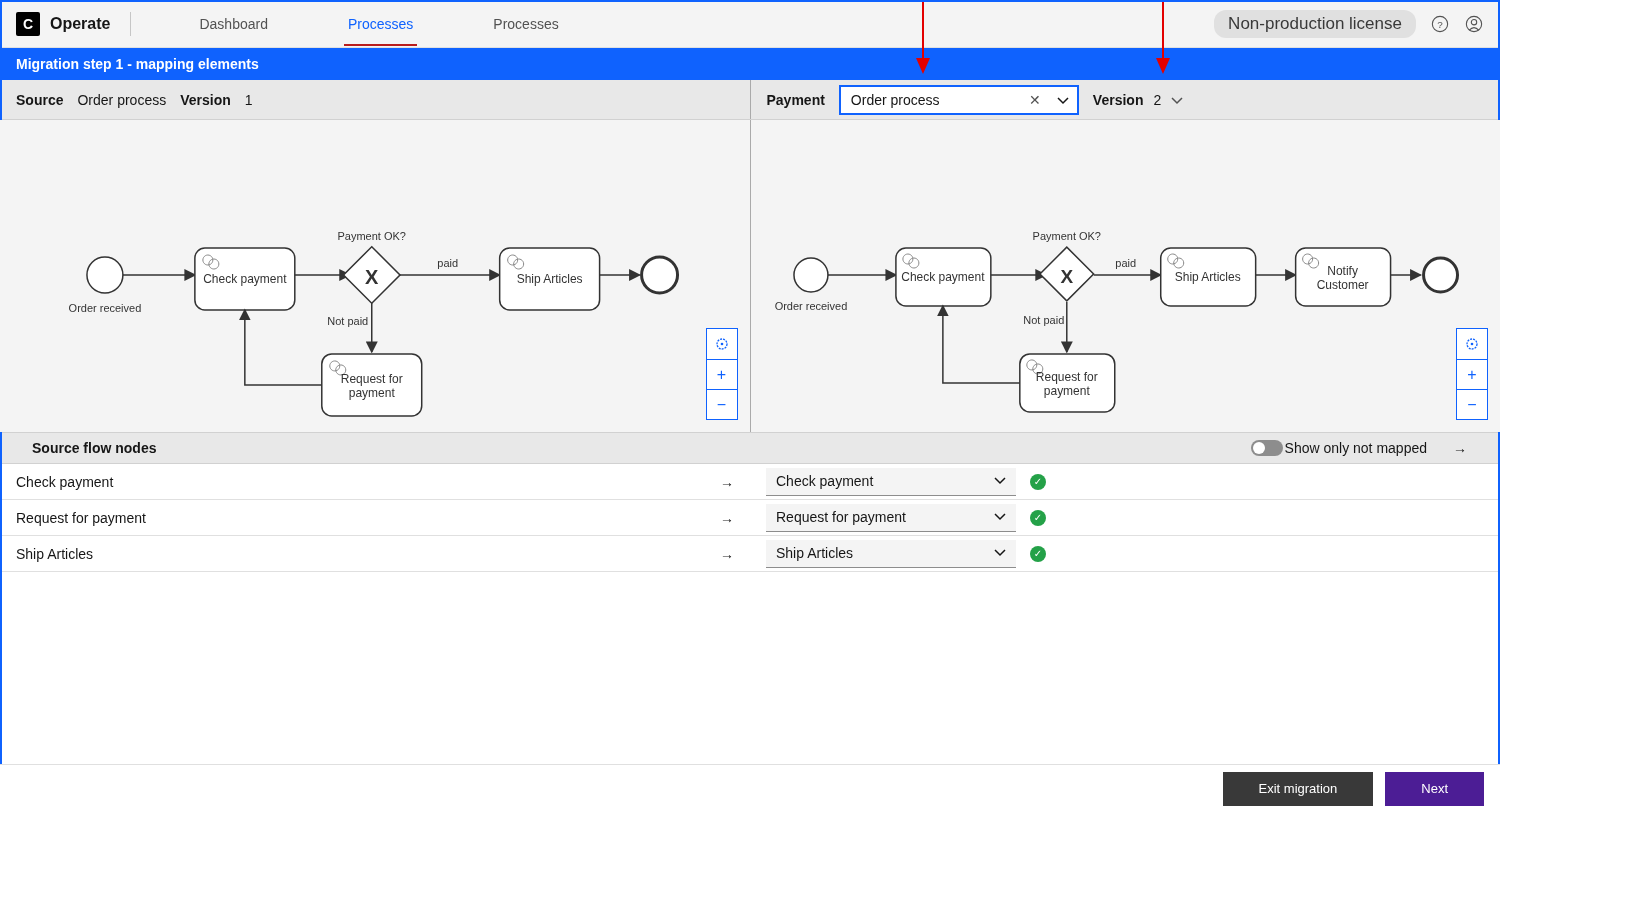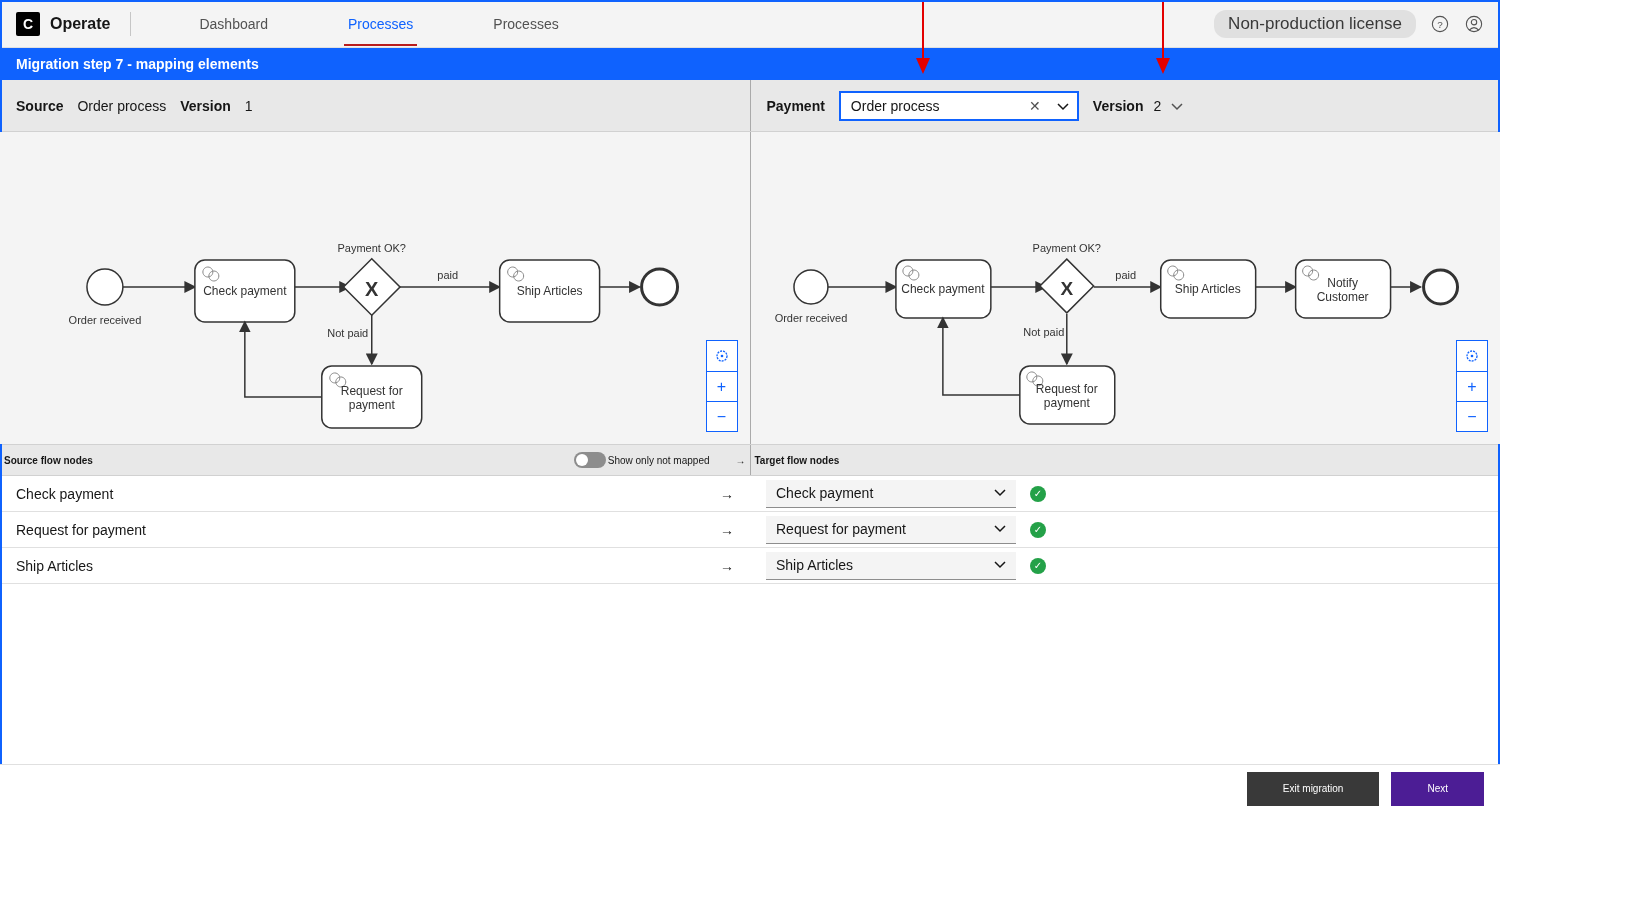--- a/index.html
+++ b/index.html
@@ -13,21 +13,21 @@
 .nav-item { color: #525252; font-size: 14px; margin-right: 28px; cursor: pointer; padding: 14px 4px; margin-left: 44px; }
 .nav-item.active { color: #0f62fe; border-bottom: 2px solid #b91c1c; padding-bottom: 12px; }
 .header-right { margin-left: auto; display: flex; align-items: center; gap: 14px; }
 .license-pill { background: #e0e0e0; color: #393939; padding: 4px 14px; border-radius: 12px; font-size: 17px; cursor: pointer; }
 .icon-btn { width: 20px; height: 20px; display: flex; align-items: center; justify-content: center; cursor: pointer; color: #525252; }
 
 
 .banner { height: 32px; background: #0f62fe; color: #fff; display: flex; align-items: center; padding: 0 16px; font-size: 14px; font-weight: 600; }
 
 
-.subheader { height: 52px; background: #e8e8e8; display: flex; border-bottom: 1px solid #d1d1d1; }
+.subheader { height: 40px; background: #e8e8e8; display: flex; border-bottom: 1px solid #d1d1d1; }
 .subheader-half { flex: 1; display: flex; align-items: center; padding: 0 16px; gap: 14px; font-size: 14px; }
 .subheader-half:first-child { border-right: 1px solid #aaa; }
 .sub-label { font-weight: 600; color: #161616; }
 .sub-value { color: #161616; }
 .target-select { display: flex; align-items: center; border: 2px solid #0f62fe; background: #fff; height: 30px; width: 240px; position: relative; }
 .target-select-text { flex: 1; padding: 0 10px; font-size: 14px; }
 .target-select-x { width: 28px; text-align: center; cursor: pointer; color: #525252; }
 .target-select-chev { width: 28px; text-align: center; cursor: pointer; color: #161616; border-left: 1px solid transparent; }
 .version-row { display: flex; align-items: center; gap: 10px; }
 .version-chev { cursor: pointer; color: #525252; }
@@ -35,37 +35,37 @@
 
 .diagrams { display: flex; height: 312px; }
 .diagram-panel { flex: 1; background: #f4f4f4; position: relative; }
 .diagram-panel:first-child { border-right: 1px solid #aaa; }
 .zoom-controls { position: absolute; right: 12px; bottom: 12px; display: flex; flex-direction: column; border: 1px solid #0f62fe; background: #fff; }
 .zoom-btn { width: 30px; height: 30px; display: flex; align-items: center; justify-content: center; cursor: pointer; color: #0f62fe; font-size: 16px; }
 .zoom-btn + .zoom-btn { border-top: 1px solid #0f62fe; }
 
 
 .flow-header-row { display: flex; height: 32px; background: #e8e8e8; border-top: 1px solid #d1d1d1; border-bottom: 1px solid #d1d1d1; }
-.flow-header-half { flex: 1; display: flex; align-items: center; padding: 0 4px; font-size: 10px; text-align: center; }
+.flow-header-half { flex: 1; display: flex; align-items: center; padding: 0 32px; font-size: 14px; text-align: center; }
 .flow-header-half:first-child { border-right: 1px solid #aaa; justify-content: space-between; }
 .flow-header-title { font-weight: 600; }
 .toggle-wrap { display: flex; align-items: center; gap: 2px; }
 .toggle { width: 32px; height: 16px; background: #8d8d8d; border-radius: 8px; position: relative; cursor: pointer; }
 .toggle-knob { position: absolute; left: 2px; top: 2px; width: 12px; height: 12px; background: #fff; border-radius: 50%; }
 .map-arrow { margin-left: 24px; color: #161616; }
 
 .flow-row { display: flex; height: 36px; border-bottom: 1px solid #e0e0e0; align-items: center; }
 .flow-row-half { flex: 1; display: flex; align-items: center; padding: 0 16px; gap: 14px; }
 .flow-row-half:first-child { justify-content: space-between; }
 .target-dropdown { flex: 0 0 250px; height: 28px; background: #f4f4f4; border-bottom: 1px solid #8d8d8d; display: flex; align-items: center; justify-content: space-between; padding: 0 10px; cursor: pointer; font-size: 14px; }
 .status-ok { width: 16px; height: 16px; background: #24a148; border-radius: 50%; display: flex; align-items: center; justify-content: center; color: #fff; font-size: 10px; }
 
 
 .footer { position: absolute; bottom: 0; left: 0; right: 0; height: 48px; border-top: 1px solid #e0e0e0; display: flex; align-items: center; justify-content: flex-end; padding: 0 16px; gap: 12px; background: #fff; }
-.btn { height: 34px; padding: 16px 36px; display: flex; align-items: center; font-size: 10px; cursor: pointer; border: none; }
+.btn { height: 34px; padding: 16px 36px; display: flex; align-items: center; font-size: 13px; cursor: pointer; border: none; }
 .btn-secondary { background: #393939; color: #fff; }
 .btn-primary { background: #4c1d95; color: #fff; }
 
 
 .red-arrow { position: absolute; top: 0px; }
 .outer-border { position: absolute; inset: 0; border: 2px solid #0f62fe; pointer-events: none; }
 
 svg text { font-family: Arial, sans-serif; }
 </style>
 </head>
@@ -100,21 +100,21 @@
     <div class="icon-btn">
       <svg width="18" height="18" viewBox="0 0 20 20">
           <circle cx="10" cy="10" r="8.5" fill="none" stroke="#525252" stroke-width="1.2"></circle>
           <circle cx="10" cy="8" r="3" fill="none" stroke="#525252" stroke-width="1.2"></circle>
           <path d="M4.5 17 Q10 11 15.5 17" fill="none" stroke="#525252" stroke-width="1.2"></path>
         </svg>
     </div>
   </div>
 </div>
 
-<div class="banner">Migration step 7 - mapping elements</div>
+<div class="banner">Migration step 1 - mapping elements</div>
 
 <div class="subheader">
   <div class="subheader-half">
     <span class="sub-label">Source</span>
     <span class="sub-value">Order process</span>
     <span class="sub-label">Version</span>
     <span class="sub-value">1</span>
   </div>
   <div class="subheader-half">
     <span class="sub-label">Payment</span>
@@ -301,23 +301,20 @@
   <div class="flow-header-half">
     <span class="flow-header-title">Source flow nodes</span>
     <div class="toggle-wrap">
       <div class="toggle">
           <div class="toggle-knob"></div>
         </div>
       <span>Show only not mapped</span>
       <span class="map-arrow">→</span>
     </div>
   </div>
-  <div class="flow-header-half">
-    <span class="flow-header-title">Target flow nodes</span>
-  </div>
 </div>
 
 <div id="flow-rows">
     <div class="flow-row">
     <div class="flow-row-half">
       <span>Check payment</span>
       <span>→</span>
     </div>
     <div class="flow-row-half">
       <div class="target-dropdown">

